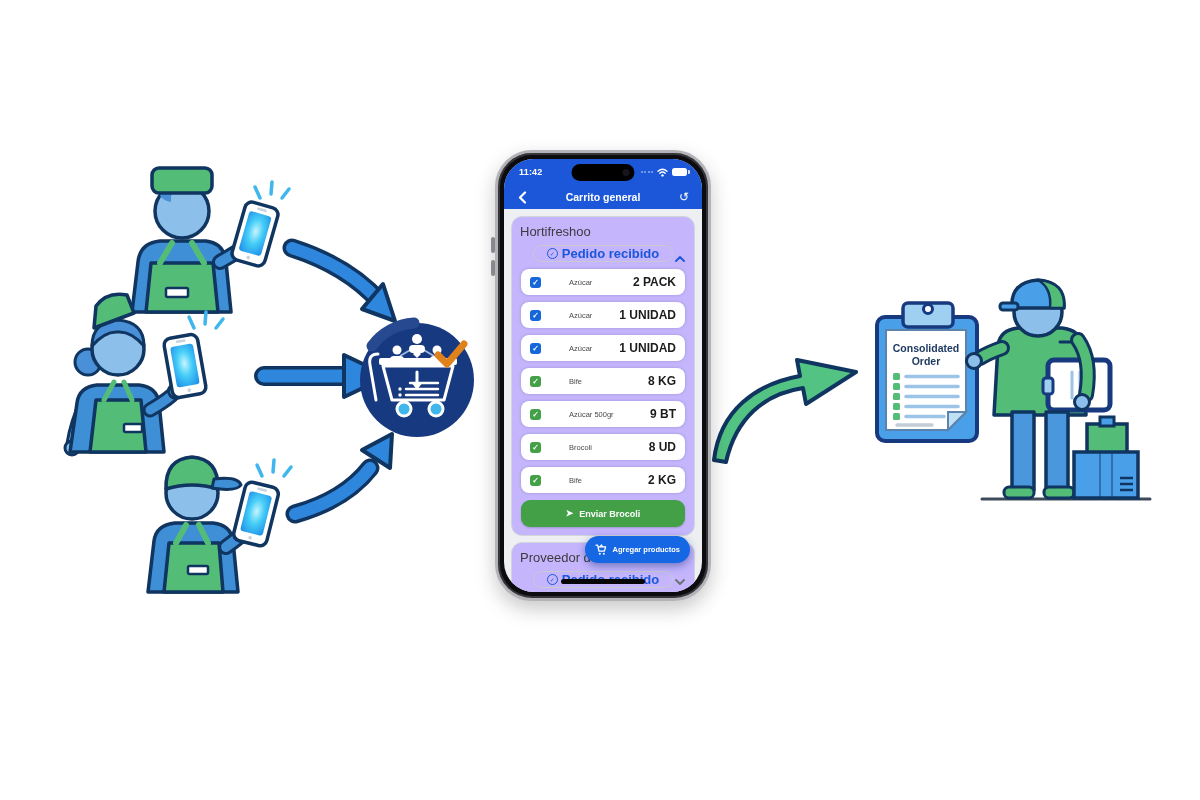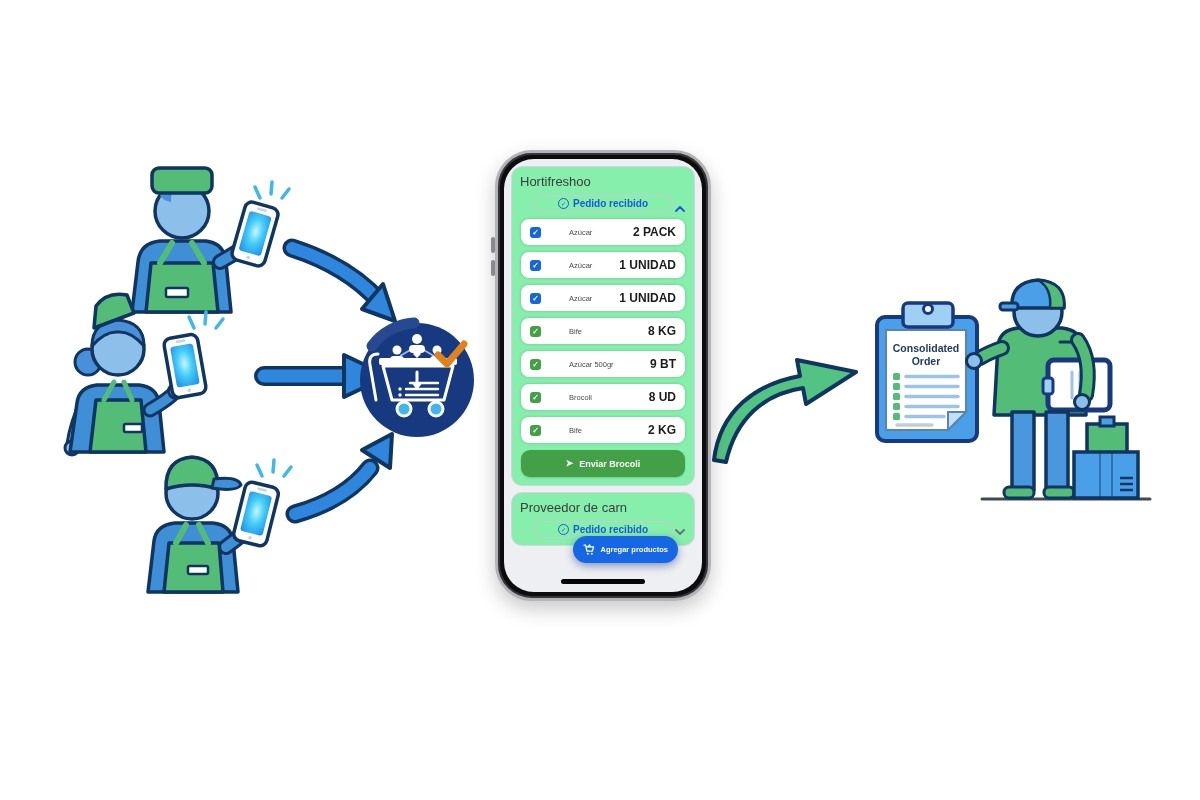--- a/index.html
+++ b/index.html
@@ -26,49 +26,49 @@
   .battery{width:15px;height:8px;background:#fff;border-radius:2.5px;position:relative;}
   .battery:after{content:"";position:absolute;right:-2.5px;top:2px;width:1.8px;height:4px;background:#fff;
                  border-radius:0 1px 1px 0;opacity:.8;}
 
   .header-row{height:24px;display:flex;align-items:center;padding:0 9px;color:#fff;}
   .hdr-btn{width:18px;display:flex;align-items:center;justify-content:center;cursor:pointer;}
   .header-title{flex:1;text-align:center;font-size:10.5px;font-weight:bold;}
   .history-glyph{font-size:12px;line-height:12px;}
 
   .content{padding:7px 7px 0;}
-  .section-card{background:#86efac;border:1.2px solid #d2d5da;border-radius:11px;
+  .section-card{background:#c4b5fd;border:1.2px solid #d2d5da;border-radius:11px;
                 padding:7px 8px 7px;position:relative;}
   .section-title{font-size:13px;color:#3c3c3e;white-space:nowrap;overflow:hidden;}
   .section-chevron{position:absolute;right:9px;top:31px;color:#1b57d8;}
   .sec2 .section-chevron{top:28px;}
   .pill{margin:6px auto 0;width:83%;height:15px;border:1.2px solid #c7cacf;border-radius:999px;
         display:flex;align-items:center;justify-content:center;gap:4px;color:#1b57d8;cursor:pointer;}
   .pill-check{width:9px;height:9px;border:1.1px solid #1b57d8;border-radius:50%;
               display:flex;align-items:center;justify-content:center;font-size:6px;line-height:6px;}
-  .pill-label{font-size:10px;font-weight:bold;}
+  .pill-label{font-size:13px;font-weight:bold;}
 
   .items{margin-top:5px;}
   .item-row{background:#fff;border-radius:8px;box-shadow:0 0 3px rgba(40,50,70,.25);
             height:26px;display:flex;align-items:center;padding:0 9px;margin:7px 1px;}
   .item-icon{width:11px;height:11px;border-radius:3px;color:#fff;font-size:8px;line-height:11px;
              text-align:center;font-weight:bold;flex:0 0 11px;}
   .icon-checkbox{background:#1566d8;}
   .icon-sent{background:#43a047;}
   .item-name{font-size:7.5px;color:#4a4a4c;margin-left:28px;flex:1;}
   .item-qty{font-size:12px;font-weight:bold;color:#1c1c1e;}
 
   .send-btn{margin:7px 1px 1px;height:27px;background:#43a047;border-radius:9px;color:#fff;
             display:flex;align-items:center;justify-content:center;gap:6px;font-size:9px;font-weight:bold;
             box-shadow:0 1px 2px rgba(0,0,0,.18);cursor:pointer;}
   .send-glyph{font-size:9px;line-height:9px;}
 
   .sec2{margin-top:6px;}
 
-  .fab{position:absolute;right:24px;top:377px;height:27px;padding:0 10px;background:#1667e4;
+  .fab{position:absolute;right:12px;top:377px;height:27px;padding:0 10px;background:#1667e4;
        border-radius:15px;color:#fff;display:flex;align-items:center;gap:5px;font-size:7.5px;
        font-weight:bold;box-shadow:0 3px 8px rgba(10,40,120,.45);z-index:3;cursor:pointer;}
   .home-indicator{position:absolute;left:50%;bottom:8px;transform:translateX(-50%);
                   width:84px;height:5px;border-radius:3px;background:#060607;z-index:4;}
 </style>
 </head>
 <body>
 
 <div id="canvas">
 
@@ -250,20 +250,51 @@
   </svg>
 
   <div class="side-btn" style="left:491px;top:237px;width:4px;height:16px;"></div>
   <div class="side-btn" style="left:491px;top:260px;width:4px;height:16px;"></div>
   <div class="side-btn" style="left:705px;top:248px;width:4px;height:26px;"></div>
 
   <div class="phone">
     <div class="screen">
 
       <div class="phone-top">
+        <div class="status-row">
+          <span class="status-time">11:42</span>
+          <div class="island">
+              <span class="cam"></span>
+            </div>
+          <div class="status-right">
+            <span class="sig-dots">
+                <i></i>
+                <i></i>
+                <i></i>
+                <i></i>
+              </span>
+            <svg width="11" height="9" viewBox="0 0 11 9">
+              <path d="M1,3.2 Q5.5,-0.8 10,3.2" fill="none" stroke="#fff" stroke-width="1.4" stroke-linecap="round"></path>
+              <path d="M2.8,5.2 Q5.5,2.8 8.2,5.2" fill="none" stroke="#fff" stroke-width="1.4" stroke-linecap="round"></path>
+              <circle cx="5.5" cy="7.4" r="1.2" fill="#fff"></circle>
+            </svg>
+            <span class="battery"></span>
+          </div>
+        </div>
+        <div class="header-row">
+          <span class="hdr-btn">
+            <svg width="9" height="13" viewBox="0 0 9 13">
+              <polyline points="7,1.5 2,6.5 7,11.5" fill="none" stroke="#fff" stroke-width="2.2" stroke-linecap="round" stroke-linejoin="round"></polyline>
+            </svg>
+          </span>
+          <span class="header-title">Carrito general</span>
+          <span class="hdr-btn history-glyph">
+            <span>↺</span>
+          </span>
+        </div>
       </div>
 
       <div class="content">
 
         <div class="section-card">
           <div class="section-title">Hortifreshoo</div>
           <span class="section-chevron">
             <svg width="10" height="6" viewBox="0 0 10 6">
               <polyline points="1,5 5,1 9,5" fill="none" stroke="#1b57d8" stroke-width="1.8" stroke-linecap="round" stroke-linejoin="round"></polyline>
             </svg>

